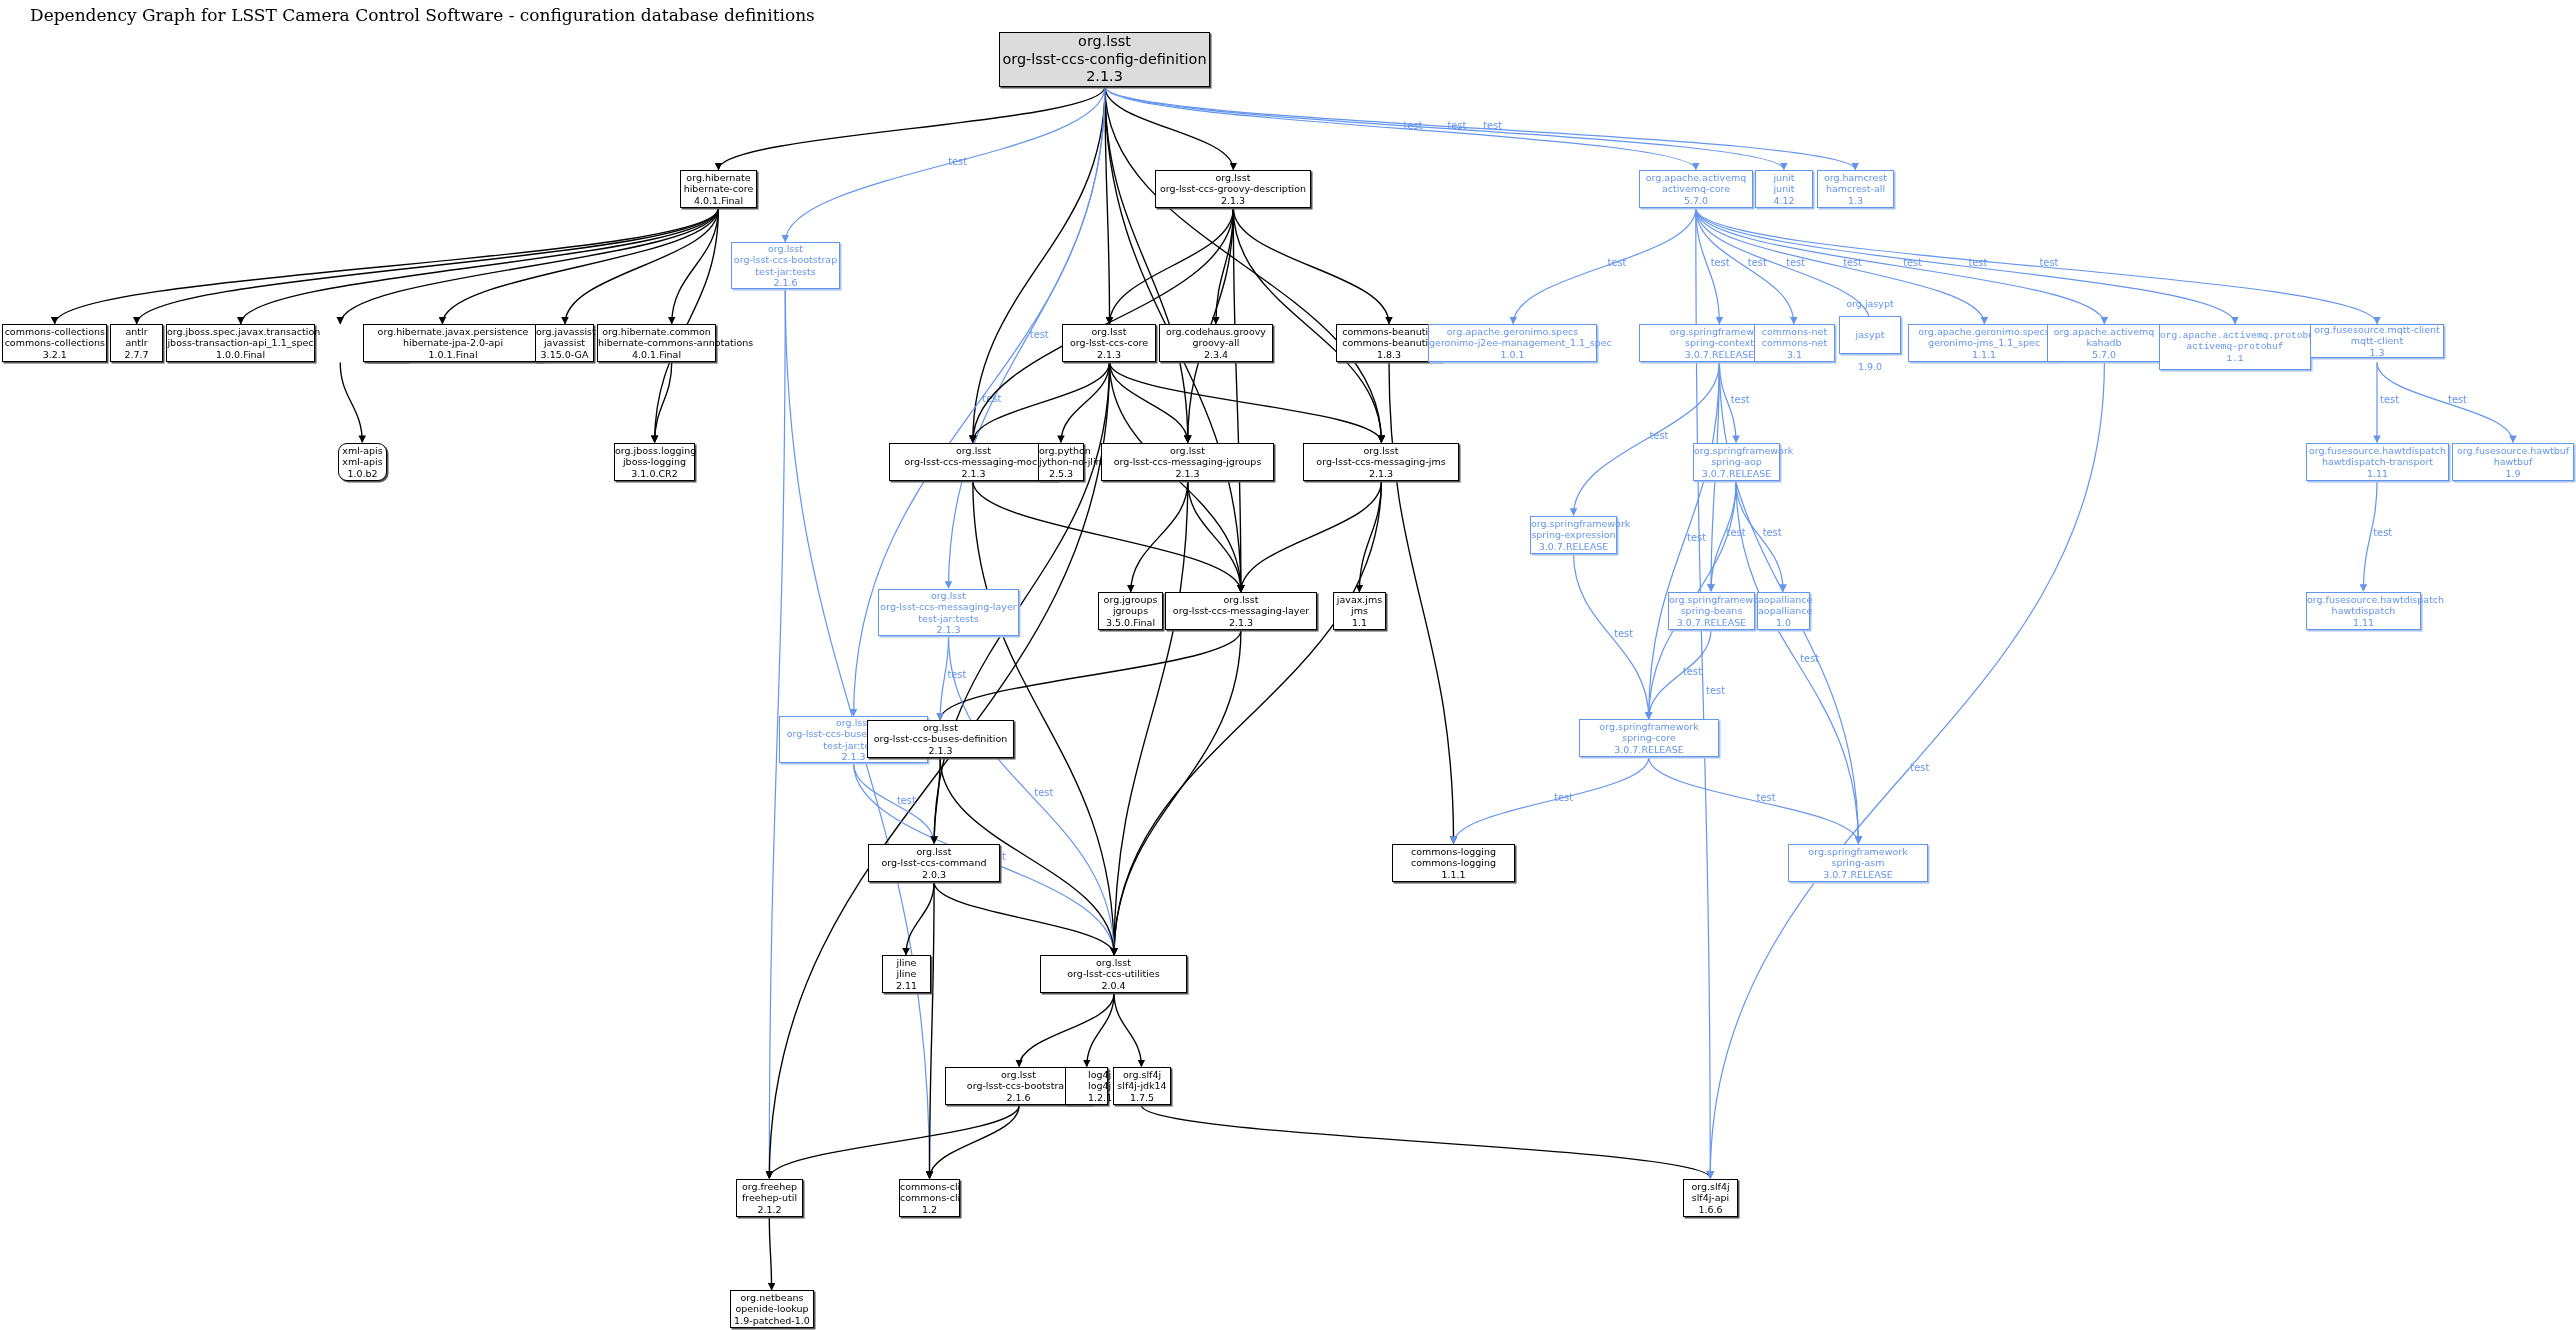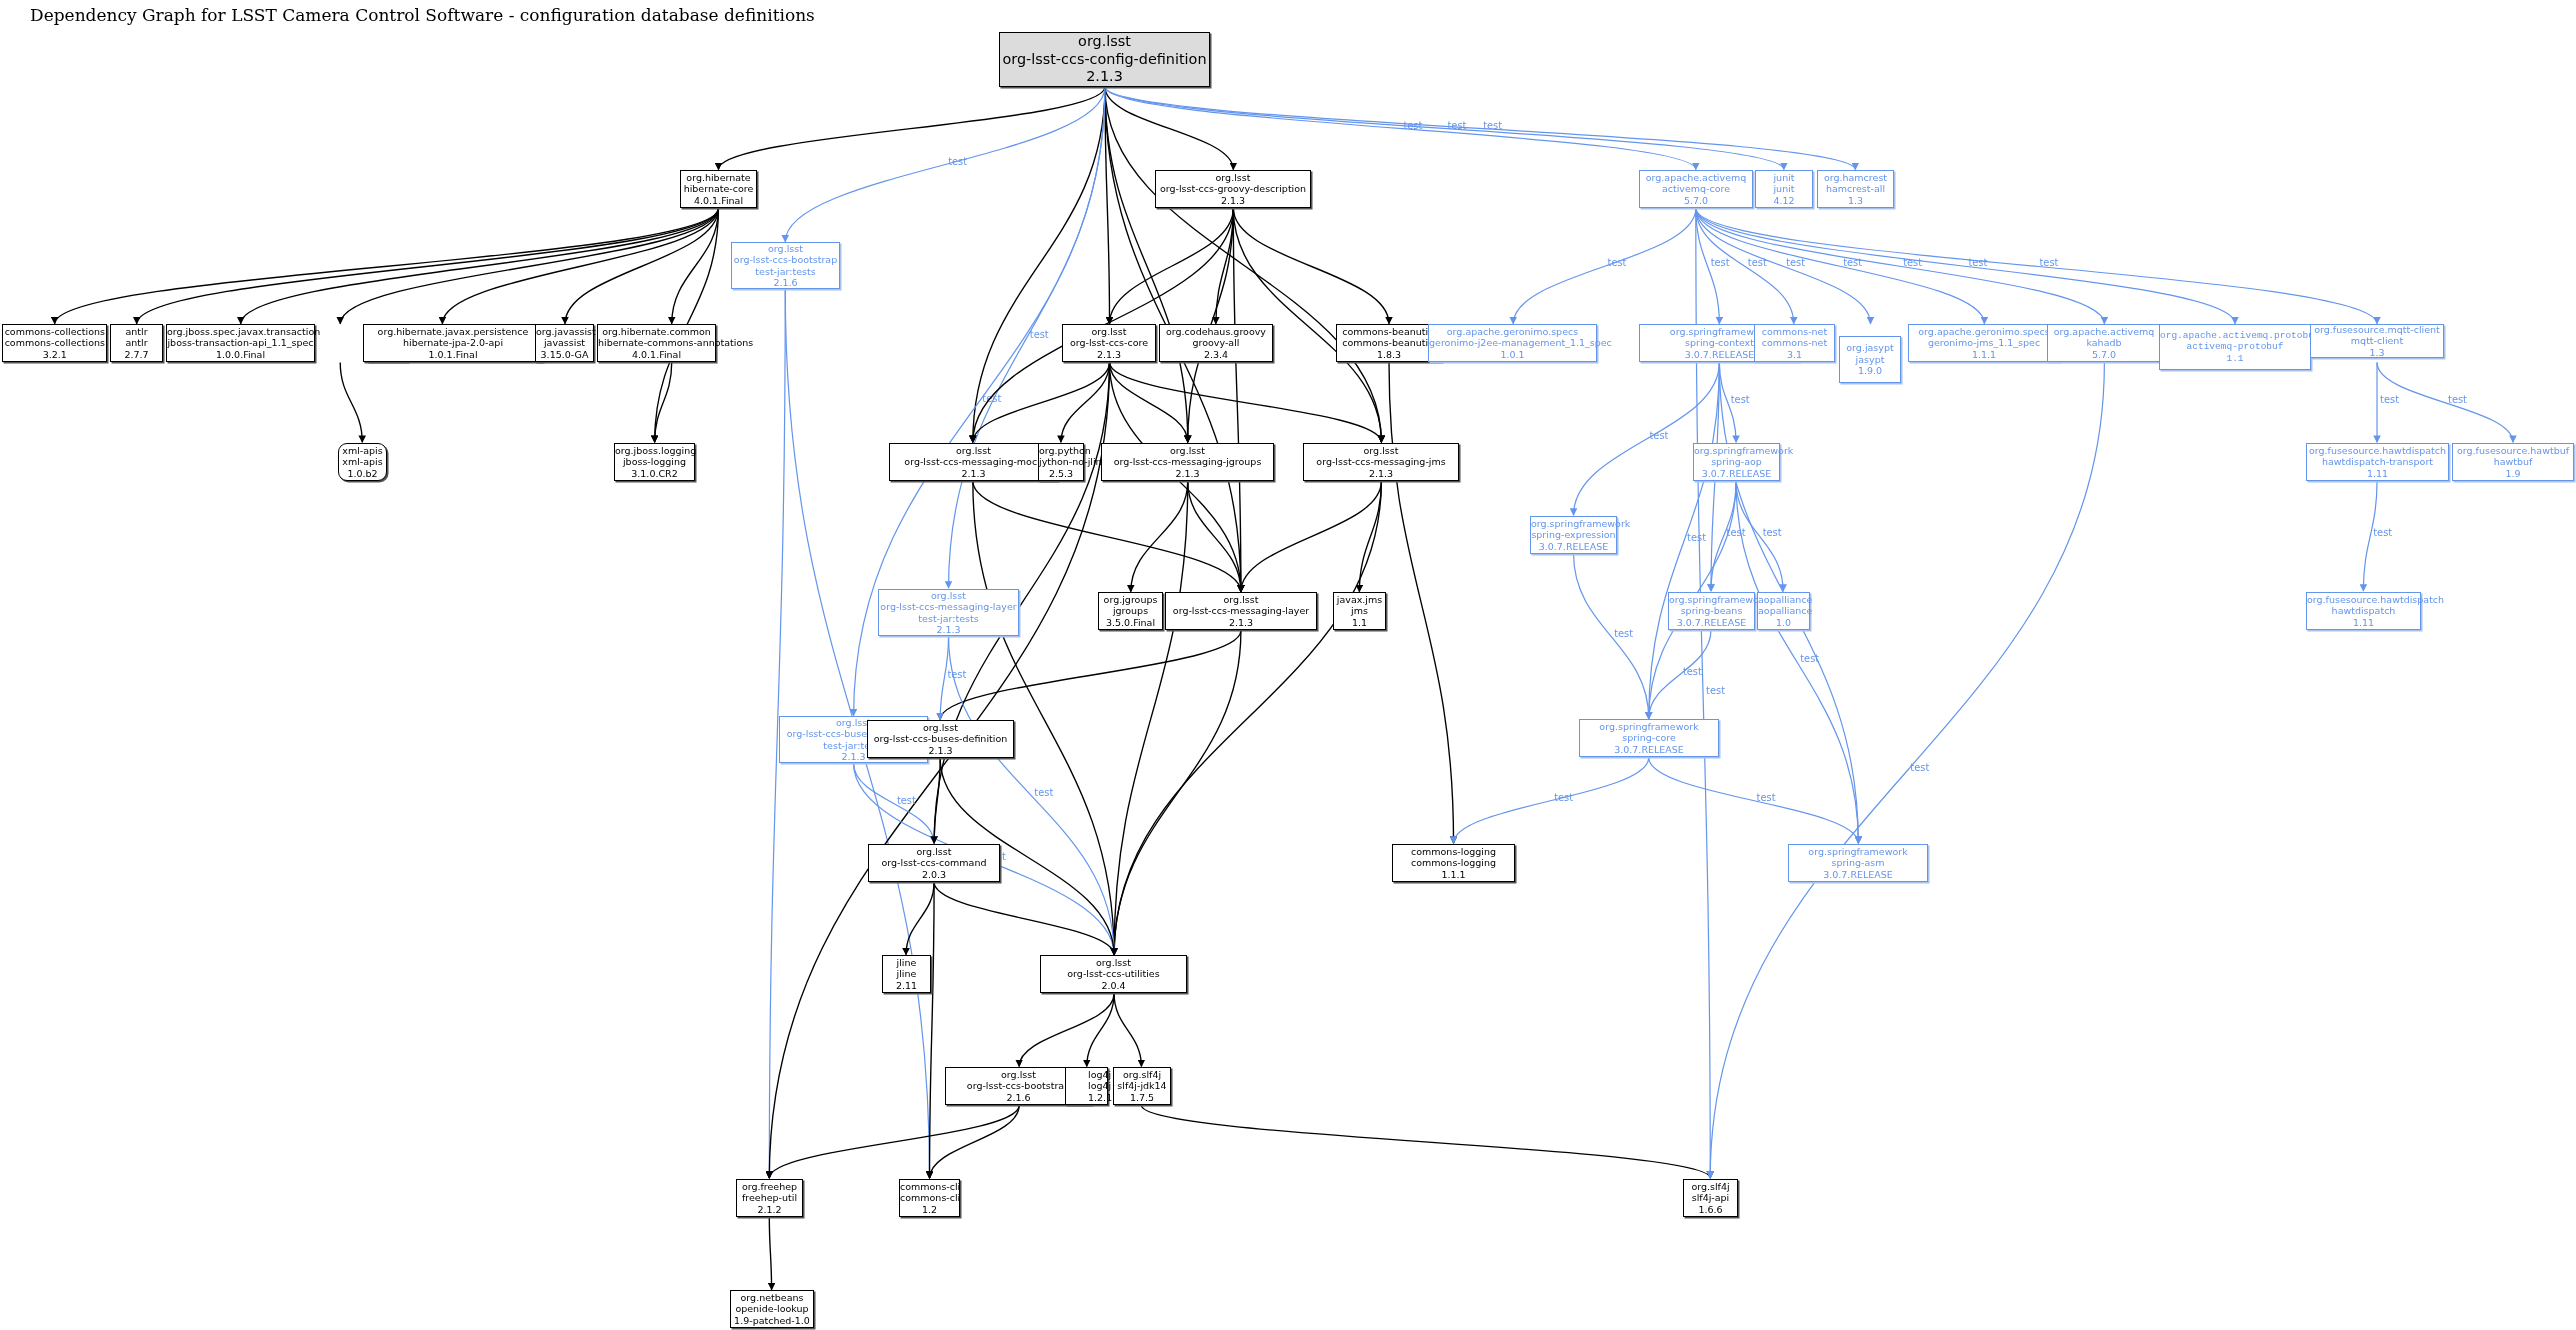--- a/index.html
+++ b/index.html
@@ -255,21 +255,21 @@
     <div class="node test" style="left: 1639px; top: 324px; width: 161px; height: 38px;">
       <span>org.springframework</span>
       <span>spring-context</span>
       <span>3.0.7.RELEASE</span>
     </div>
     <div class="node test" style="left: 1754px; top: 324px; width: 81px; height: 38px;">
       <span>commons-net</span>
       <span>commons-net</span>
       <span>3.1</span>
     </div>
-    <div class="node test" style="left: 1839px; top: 336px; width: 62px; height: 47px;">
+    <div class="node test" style="left: 1839px; top: 316px; width: 62px; height: 38px; gap: 20px;">
       <span>org.jasypt</span>
       <span>jasypt</span>
       <span>1.9.0</span>
     </div>
     <div class="node test" style="left: 1908px; top: 324px; width: 152px; height: 38px;">
       <span>org.apache.geronimo.specs</span>
       <span>geronimo-jms_1.1_spec</span>
       <span>1.1.1</span>
     </div>
     <div class="node test" style="left: 2047px; top: 324px; width: 114px; height: 38px;">

